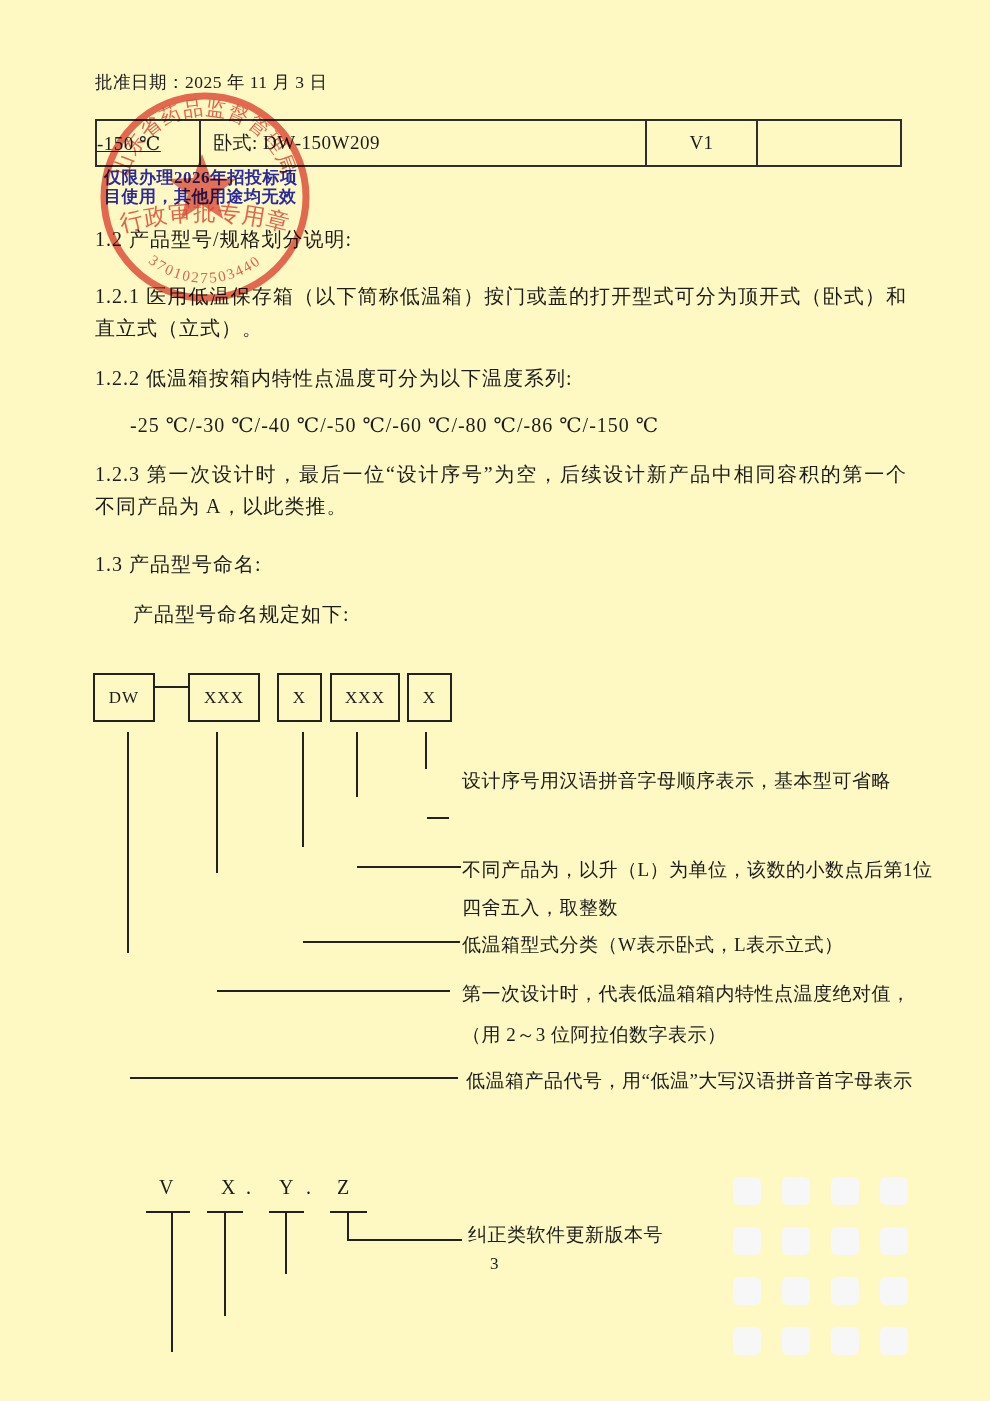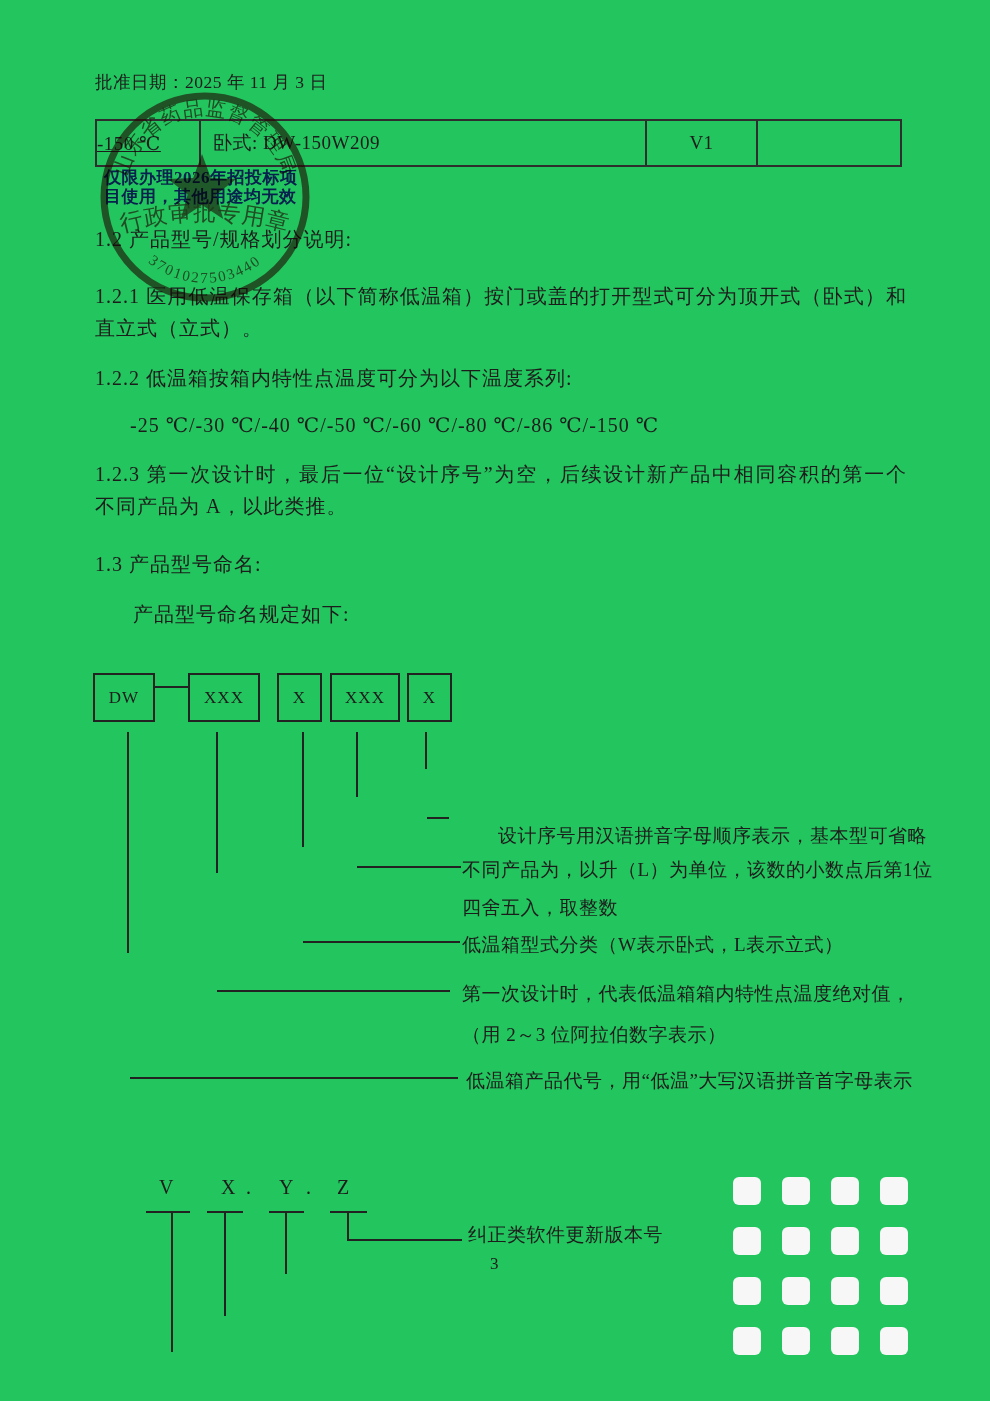--- a/index.html
+++ b/index.html
@@ -1,19 +1,19 @@
 <!DOCTYPE html>
 <html><head>
 <meta charset="utf-8">
 <style>
   * { margin:0; padding:0; box-sizing:border-box; }
   html,body { background:#e8e8e8; }
   .page {
     position:relative; width:990px; height:1401px; margin:0 auto;
-    background:#22c55e; overflow:hidden;
+    background:#fef9c3; overflow:hidden;
     font-family:"Liberation Serif","DejaVu Serif",serif;
     color:#1c1c1c;
   }
   .abs { position:absolute; }
   .txt { font-size:20px; letter-spacing:1px; white-space:nowrap; }
   .just { white-space:normal; width:812px; text-align:justify; text-align-last:justify; letter-spacing:1px; }
   .note-line { font-size:17px; line-height:19px; font-weight:600; white-space:nowrap; letter-spacing:0.5px; }
   
   .spec-table { left:95px; top:119px; width:807px; height:48px; display:flex; border:2px solid #2e2e2e; }
   .spec-cell { border-left:2px solid #2e2e2e; height:100%; display:flex; align-items:center; font-size:19px; letter-spacing:0.5px; }
@@ -121,21 +121,21 @@
   <div class="vline" style="left:302px; top:732px; height:115px;"></div>
   <div class="vline" style="left:356px; top:732px; height:65px;"></div>
   <div class="vline" style="left:425px; top:732px; height:37px;"></div>
 
   <div class="hline" style="left:427px; top:817px; width:22px;"></div>
   <div class="hline" style="left:357px; top:866px; width:104px;"></div>
   <div class="hline" style="left:303px; top:941px; width:157px;"></div>
   <div class="hline" style="left:217px; top:990px; width:233px;"></div>
   <div class="hline" style="left:130px; top:1077px; width:328px;"></div>
 
-  <div class="ann" style="left:462px; top:823px;margin-left:36px;">设计序号用汉语拼音字母顺序表示，基本型可省略</div>
+  <div class="ann" style="left:462px; top:768px;">设计序号用汉语拼音字母顺序表示，基本型可省略</div>
   <div class="ann" style="left:462px; top:857px;">不同产品为，以升（L）为单位，该数的小数点后第1位</div>
   <div class="ann" style="left:462px; top:895px;">四舍五入，取整数</div>
   <div class="ann" style="left:462px; top:932px;">低温箱型式分类（W表示卧式，L表示立式）</div>
   <div class="ann" style="left:462px; top:981px;">第一次设计时，代表低温箱箱内特性点温度绝对值，</div>
   <div class="ann" style="left:462px; top:1022px;">（用 2～3 位阿拉伯数字表示）</div>
   <div class="ann" style="left:466px; top:1068px;">低温箱产品代号，用“低温”大写汉语拼音首字母表示</div>
 
 
   <div class="vletter" style="left:159px;">V</div>
   <div class="vletter" style="left:221px;">X</div>

